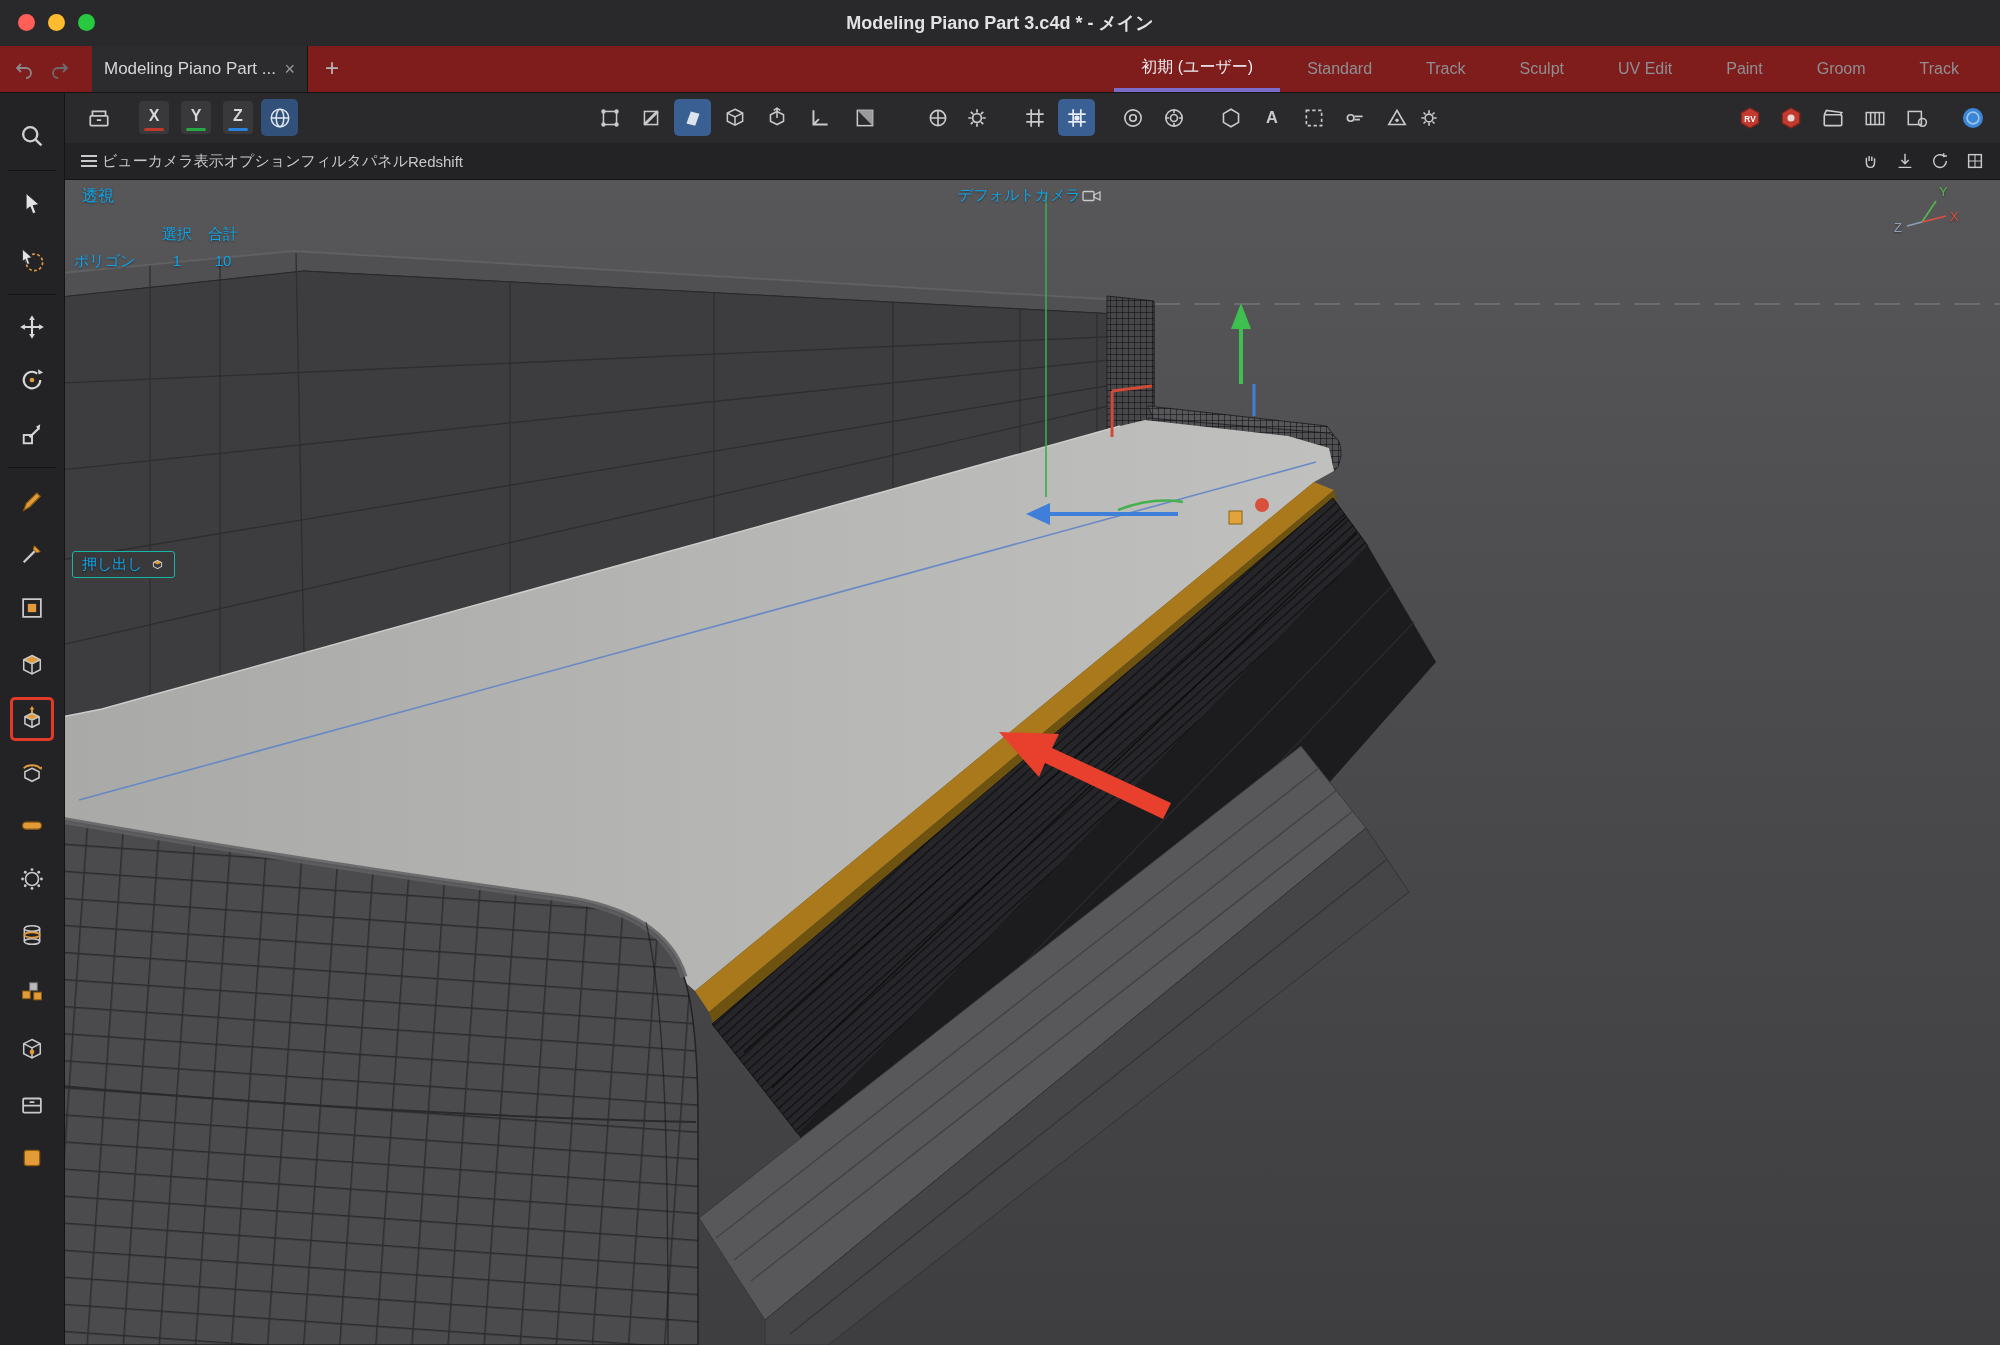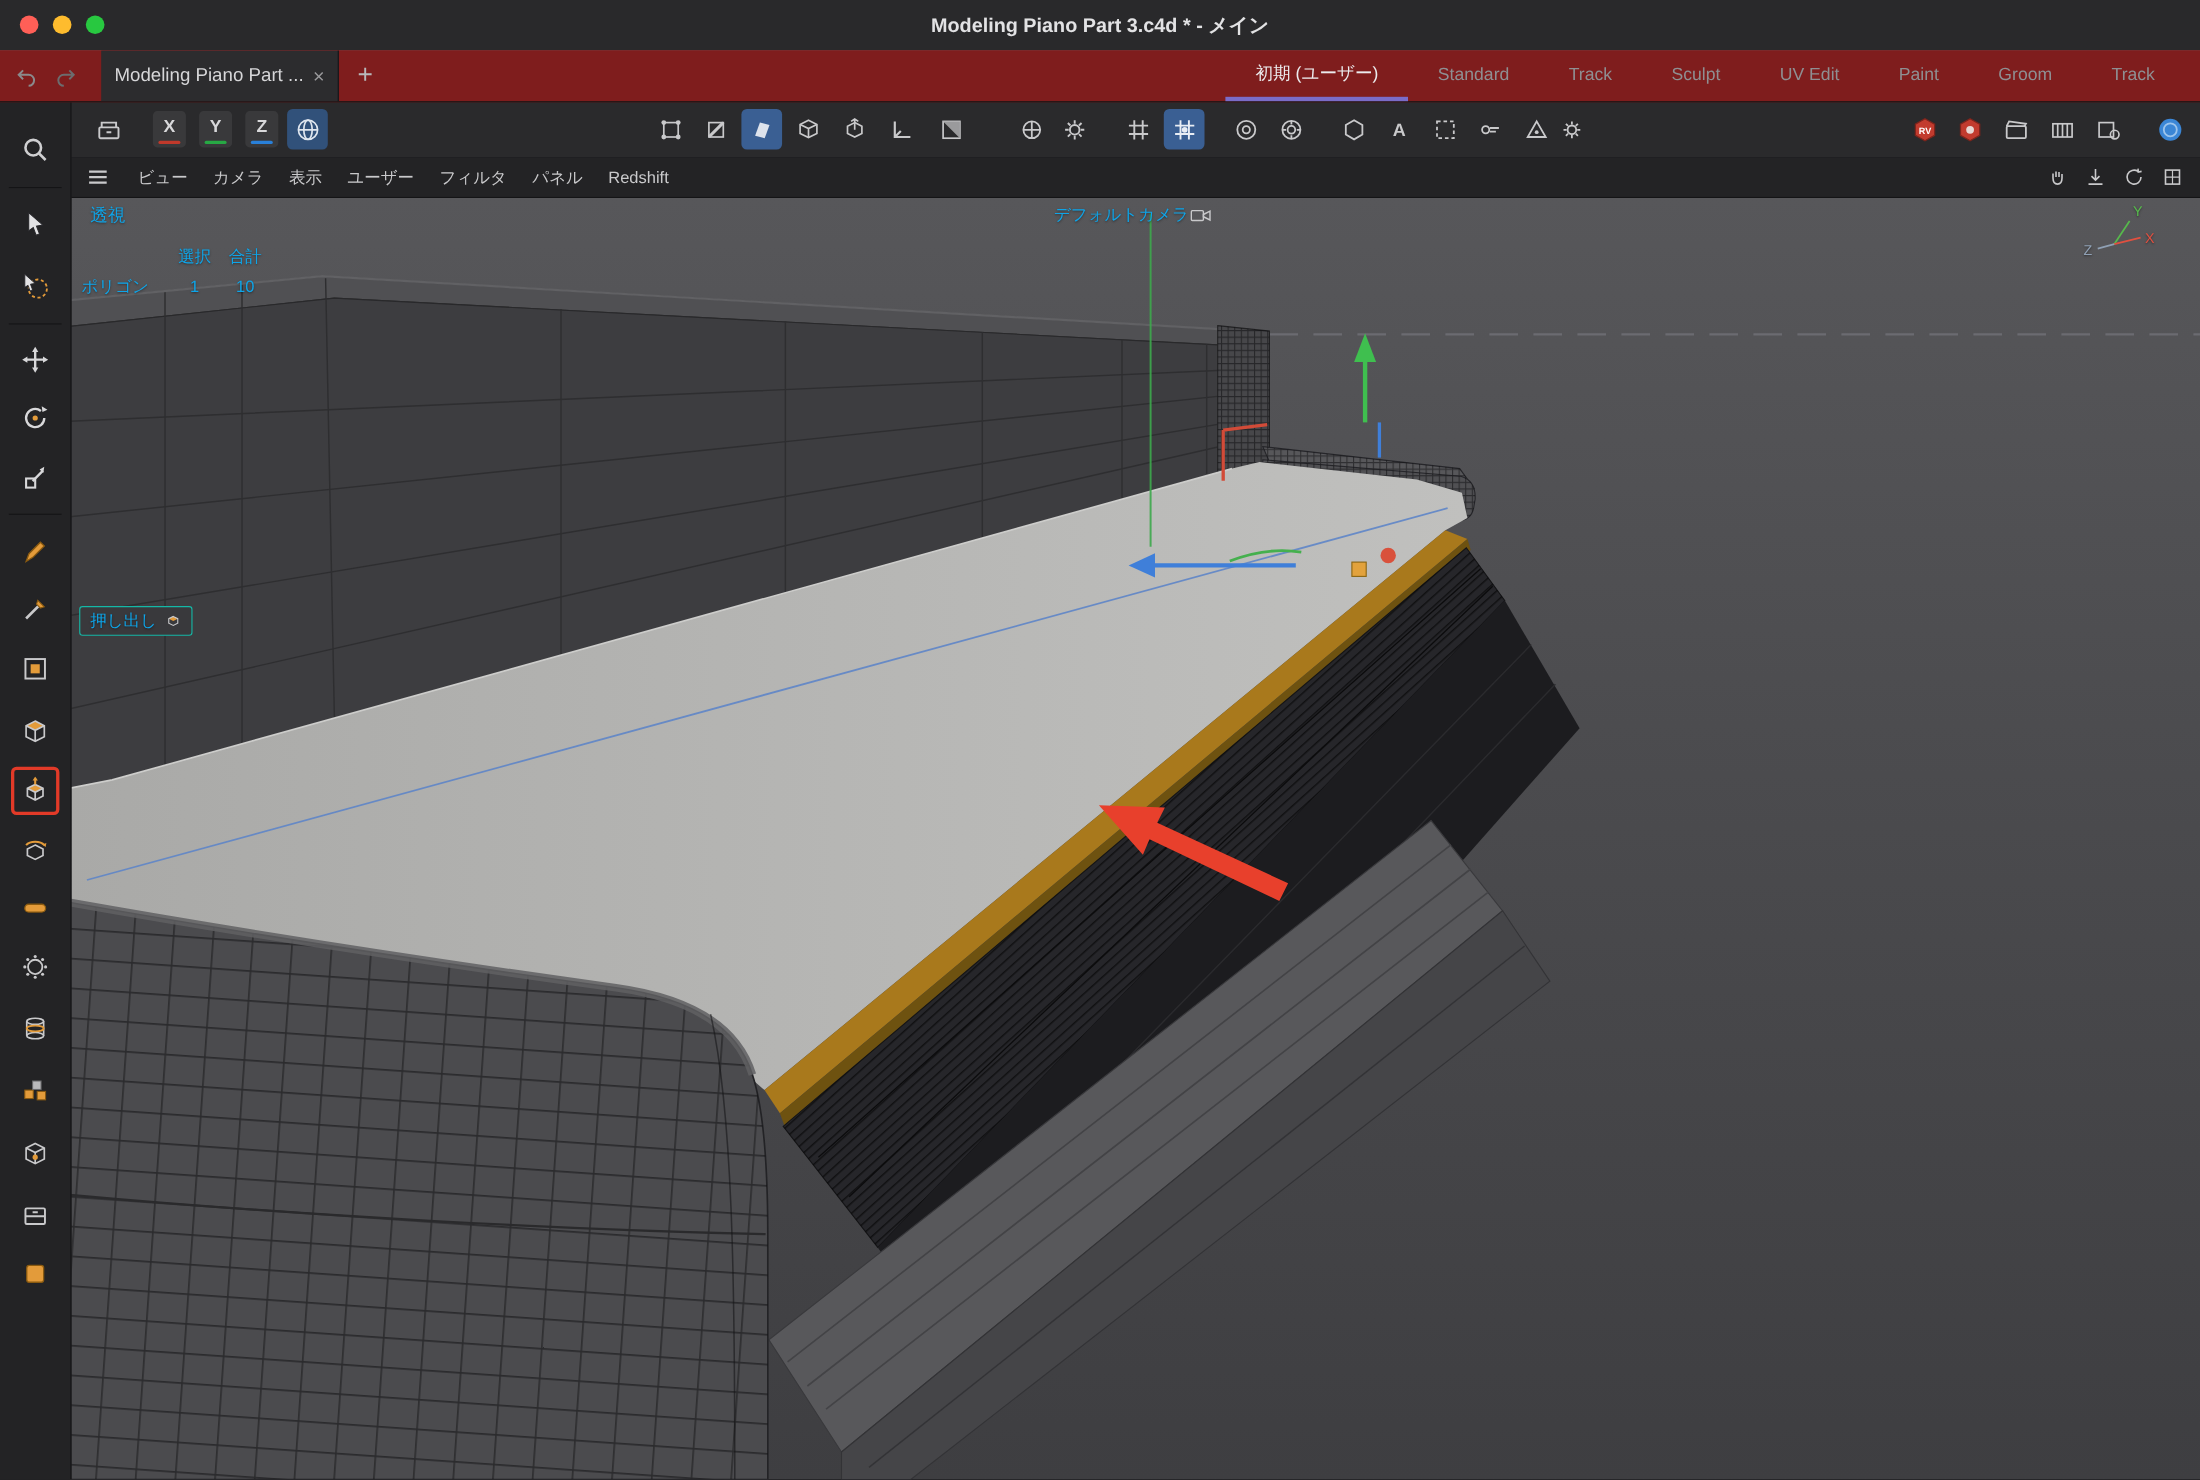--- a/index.html
+++ b/index.html
@@ -29,21 +29,21 @@
   .toolbar{position:absolute;left:64px;top:92px;right:0;height:51px;background:#2a2a2c;border-bottom:1px solid #141416;z-index:7;}
   .tbtn{position:absolute;top:7px;width:37px;height:37px;border-radius:5px;display:flex;align-items:center;justify-content:center;}
   .tbtn.active{background:#3a5f93;}
   .tbtn.blue{background:#31517a;}
   .axisbtn{position:absolute;top:9px;width:30px;height:33px;background:#39393b;border-radius:4px;color:#d8d8da;font-weight:bold;text-align:center;font-size:16px;line-height:29px;}
   .axisbar{position:absolute;bottom:3px;left:5px;right:5px;height:3px;border-radius:2px;}
 
   
   .vpmenu{position:absolute;left:64px;top:143px;right:0;height:36px;background:#232325;border-bottom:1px solid #141416;display:flex;align-items:center;color:#c9c9cb;font-size:15px;z-index:7;}
   .vpmenu .burger{margin-left:12px;width:26px;display:flex;justify-content:center;}
-  .vpmenu .mi{margin-left:23px;white-space:nowrap;}
+  .vpmenu .mi{white-space:nowrap;}
   .vpmenu .mi:first-of-type{margin-left:24px;}
   .vpicons{margin-left:auto;margin-right:12px;display:flex;gap:9px;}
   .vpicons span{width:26px;height:26px;display:flex;align-items:center;justify-content:center;}
 
   
   .sidebar{position:absolute;left:0;top:92px;width:64px;bottom:0;background:#232325;border-right:1px solid #141416;z-index:7;}
   .sbtn{position:absolute;left:10px;width:44px;height:44px;border-radius:5px;display:flex;align-items:center;justify-content:center;box-sizing:border-box;}
   .sbtn.active{border:3px solid #e23a28;}
   .sdiv{position:absolute;left:8px;width:48px;height:1px;background:#141416;}
 
@@ -406,21 +406,21 @@
 
   <div class="vpmenu">
     <span class="burger">
       <svg width="20" height="16" viewBox="0 0 20 16">
           <path d="M2 3h16M2 8h16M2 13h16" stroke="#c9c9cb" stroke-width="2"></path>
         </svg>
     </span>
     <span class="mi">ビュー</span>
     <span class="mi">カメラ</span>
     <span class="mi">表示</span>
-    <span class="mi">ユーザー</span>
+    <span class="mi">オプション</span>
     <span class="mi">フィルタ</span>
     <span class="mi">パネル</span>
     <span class="mi">Redshift</span>
     <span class="vpicons">
       <span>
           <svg width="20" height="20" viewBox="0 0 22 22">
             <path d="M7 12V7.5M10 11V5.5M13 11V6M16 12V8M7 12c0 4 1 6 4.5 6s4.5-2 4.5-6" stroke="#c9c9cb" stroke-width="1.6" fill="none"></path>
           </svg>
         </span>
       <span>

